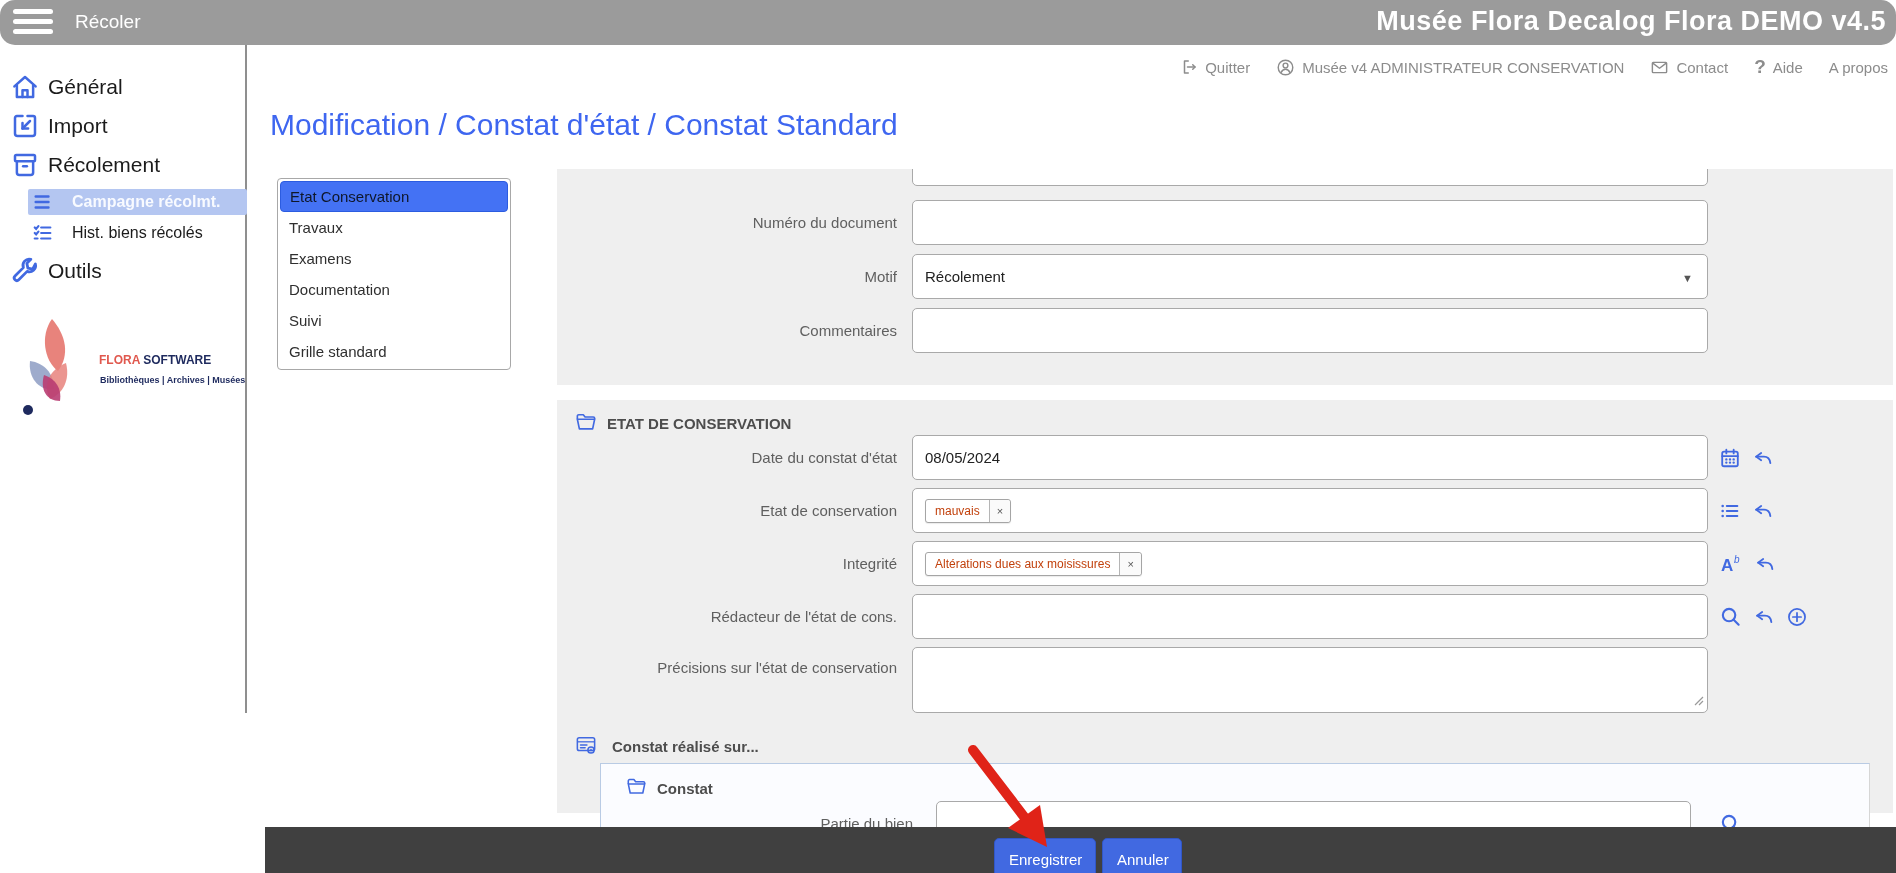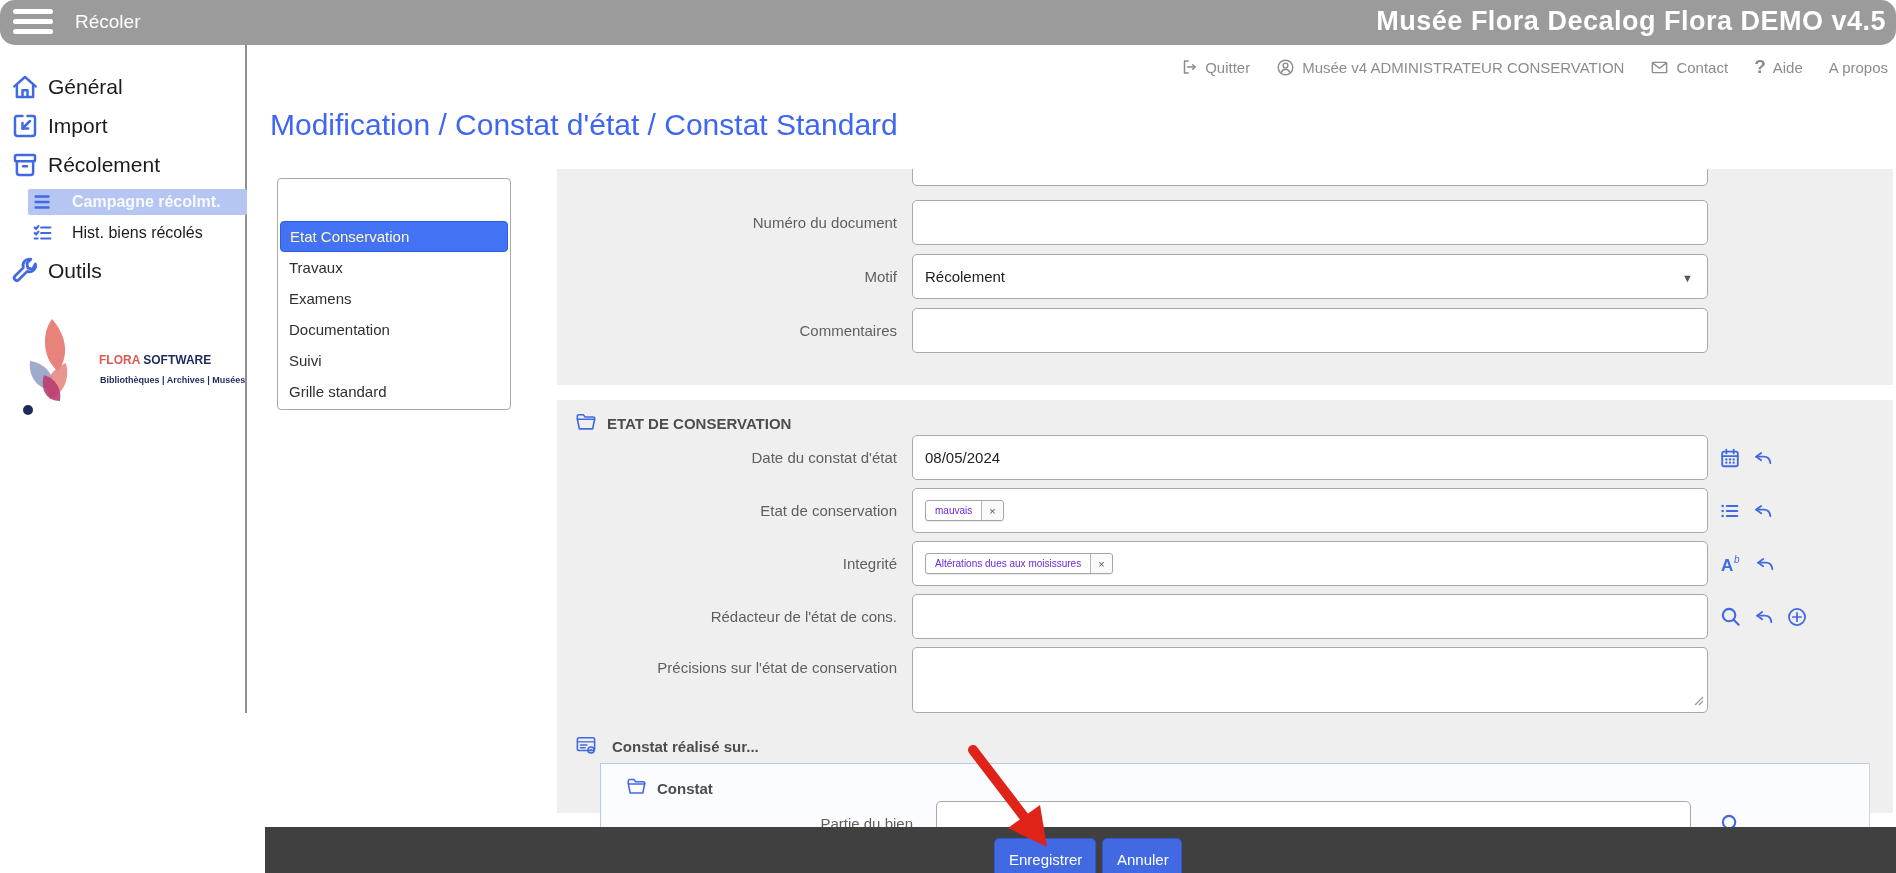--- a/index.html
+++ b/index.html
@@ -36,37 +36,37 @@
   .hlink { display:flex; align-items:center; gap:7px; color:#8c8c8c; font-size:15px; cursor:pointer; white-space:nowrap; }
   .hlink svg { display:block; }
   .qmark { font-size:19px; font-weight:bold; color:#8c8c8c; }
 
   
   .page-title { position:absolute; left:270px; top:108px; font-size:30px; color:#3e66f0; z-index:5; white-space:nowrap; }
 
   
   .tabbox { position:absolute; left:277px; top:178px; width:234px; background:#fff; border:1px solid #a8a8a8; border-radius:4px; padding:2px; z-index:5; }
   .tab { height:31px; display:flex; align-items:center; padding-left:9px; font-size:15px; color:#2f2f2f; cursor:pointer; }
-  .tab.selected { background:#4472f4; border:1px solid #2c5ce0; border-radius:4px; color:#fef9c3;margin-top:40px; }
+  .tab.selected { background:#4472f4; border:1px solid #2c5ce0; border-radius:4px; color:#0f172a; }
 
   
   .panel { position:absolute; left:557px; width:1336px; background:#efefef; }
   .panel1 { top:169px; height:216px; overflow:hidden; }
   .panel2 { top:400px; height:413px; }
   .frow { position:absolute; left:0; width:100%; height:45px; }
   .flabel { position:absolute; left:0; top:0; width:348px; height:45px; display:flex; align-items:center; justify-content:flex-end; padding-right:8px; font-size:15px; color:#5f5f5f; text-align:right; }
   .finput { position:absolute; left:355px; top:0; width:796px; height:45px; background:#fff; border:1px solid #a9a9a9; border-radius:5px; font-family:"Liberation Sans",sans-serif; font-size:15px; color:#222; padding:0 12px; display:flex; align-items:center; }
   input.finput { display:block; line-height:43px; }
   .ftextarea { height:66px; align-items:flex-start; padding-top:8px; }
   .caret { position:absolute; right:14px; top:17px; font-size:11px; color:#555; }
   .icon-cluster { position:absolute; left:1162px; top:0; height:45px; display:flex; align-items:center; gap:11px; }
   .icon-cluster svg, .icon-cluster .ab-ico { display:block; cursor:pointer; }
   .section-head { position:absolute; display:flex; align-items:center; gap:10px; font-size:15px; font-weight:bold; color:#4d4d4d; }
   .chip { display:inline-flex; align-items:stretch; border:1px solid #a5a5a5; border-radius:3px; background:#fff; box-shadow:0 1px 1px rgba(0,0,0,.08); }
-  .chip-label { padding:4px 9px; font-size:10px; color:#6d28d9; display:flex; align-items:center; }
+  .chip-label { padding:4px 9px; font-size:12px; color:#c2410c; display:flex; align-items:center; }
   .chip-x { border-left:1px solid #b5b5b5; padding:0 7px; font-size:11px; color:#555; display:flex; align-items:center; cursor:pointer; background:#fafafa; border-radius:0 3px 3px 0; }
   .resize-handle { position:absolute; right:3px; bottom:3px; }
 
   
   .subpanel { position:absolute; left:43px; top:363px; width:1270px; height:64px; background:#fbfcff; border-top:1px solid #b9cbe4; border-left:1px solid #b9cbe4; border-right:1px solid #d6d6d6; }
   .subpanel .flabel { width:320px; }
   .subpanel .finput { left:335px; width:755px; }
 
   
   .footerbar { position:absolute; left:265px; top:827px; width:1846px; height:46px; background:#404040; z-index:40; }

